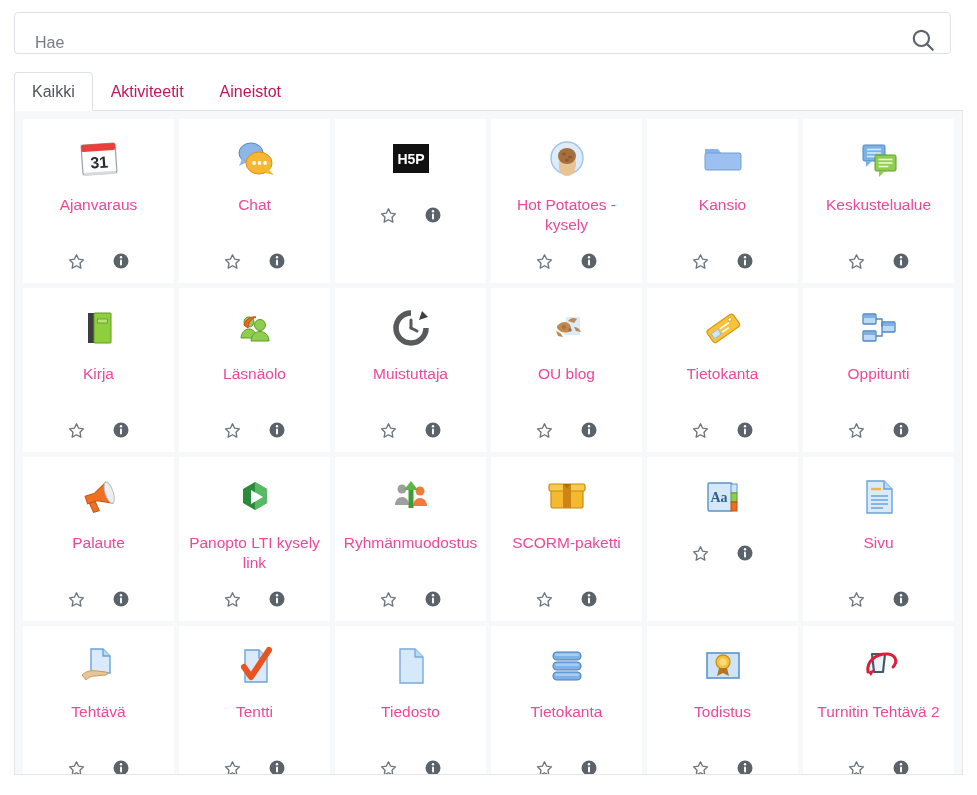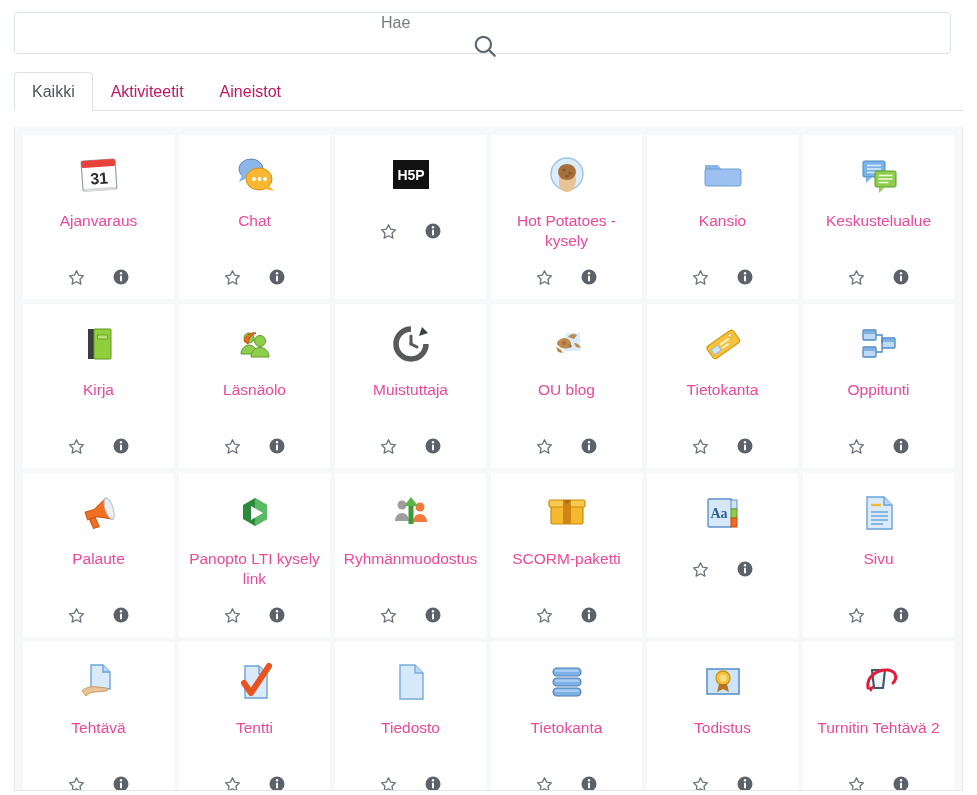--- a/index.html
+++ b/index.html
@@ -13,39 +13,38 @@
   .page { width: 977px; height: 795px; position: relative; }
 
   
   .search-wrap {
     margin: 12px 26px 0 14px;
     height: 42px;
     border: 1px solid #dee2e6;
     border-radius: 4px;
     background: #fff;
     display: flex;
-    align-items: center;
+    align-items: flex-end;
     padding: 0 14px 0 18px;
-    flex-direction: column;
   }
   .search-input {
     flex: 1 1 auto;
     border: 0;
     outline: none;
     font-size: 16px;
     color: #3b3f45;
     font-family: "Liberation Sans", sans-serif;
     background: transparent;
   }
   .search-input::placeholder { color: #767b82; opacity: 1; }
   .search-icon { flex: 0 0 auto; width: 26px; height: 26px; color: #5d646c; display: block; }
 
   
   .tabs {
-    margin: 17px 14px 16px 14px;
+    margin: 17px 14px 0 14px;
     height: 40px;
     display: flex;
     align-items: stretch;
     border-bottom: 1px solid #dee2e6;
     position: relative;
   }
   .tab {
     padding: 0 17px;
     display: flex;
     align-items: center;

